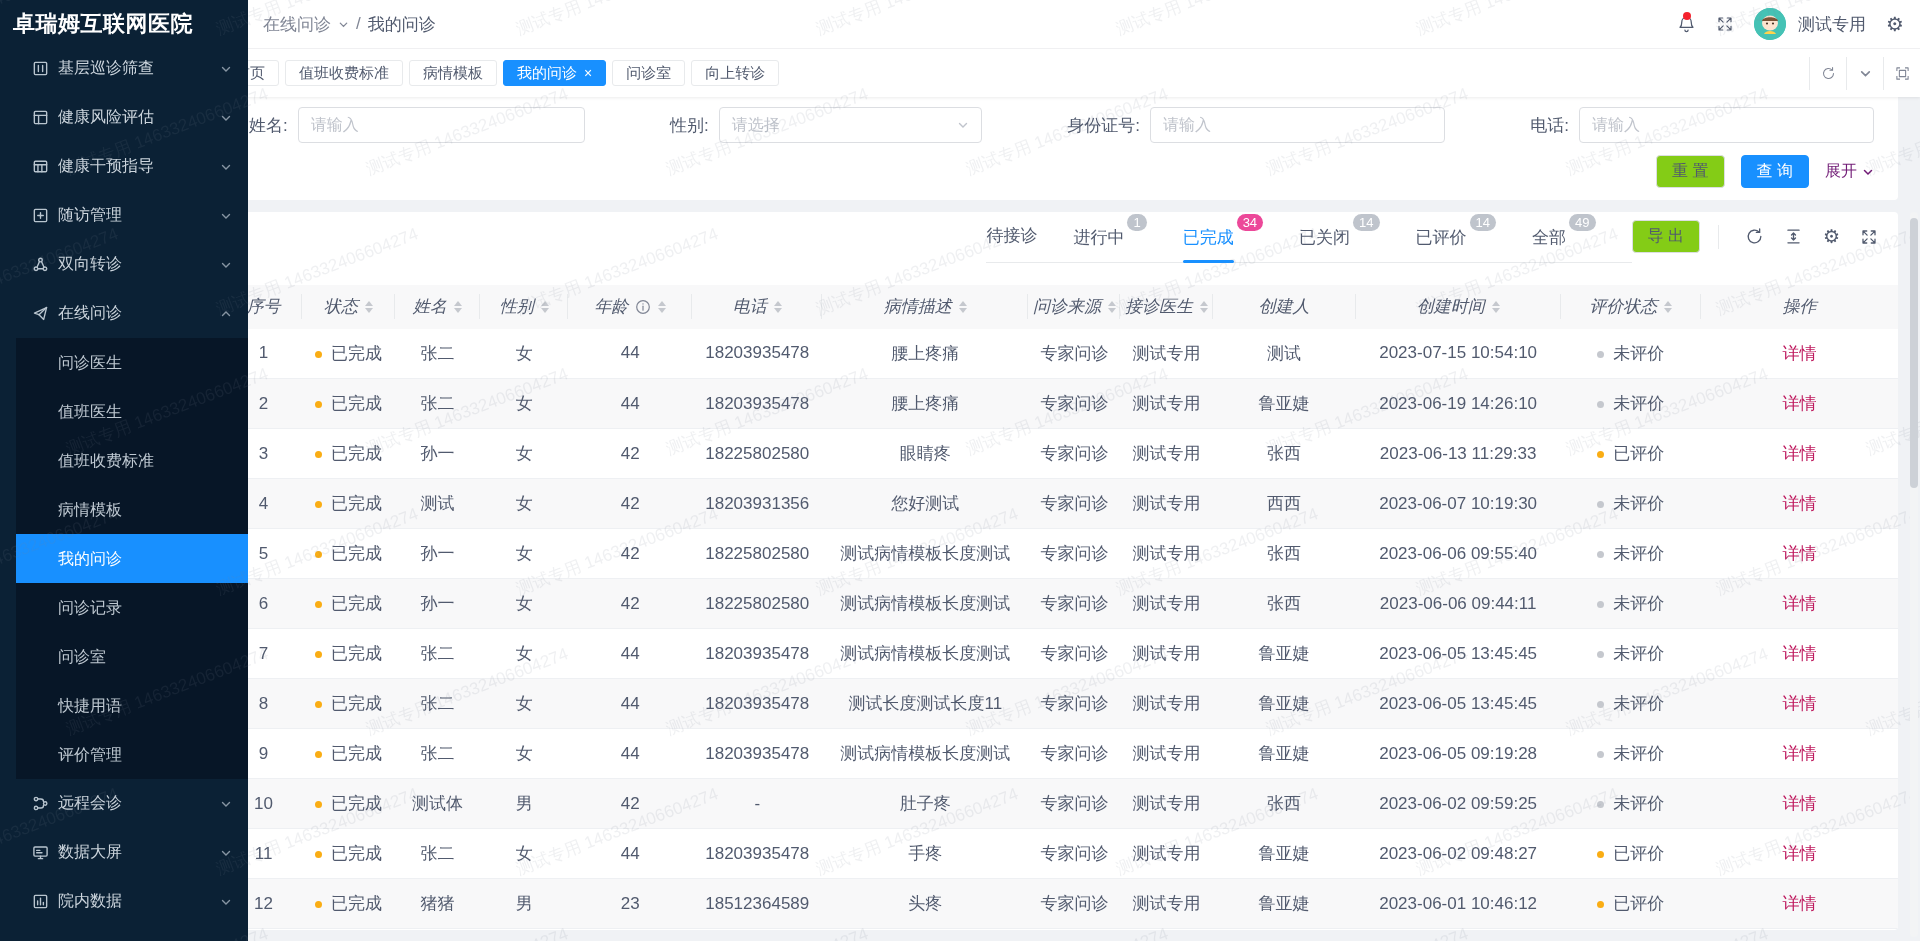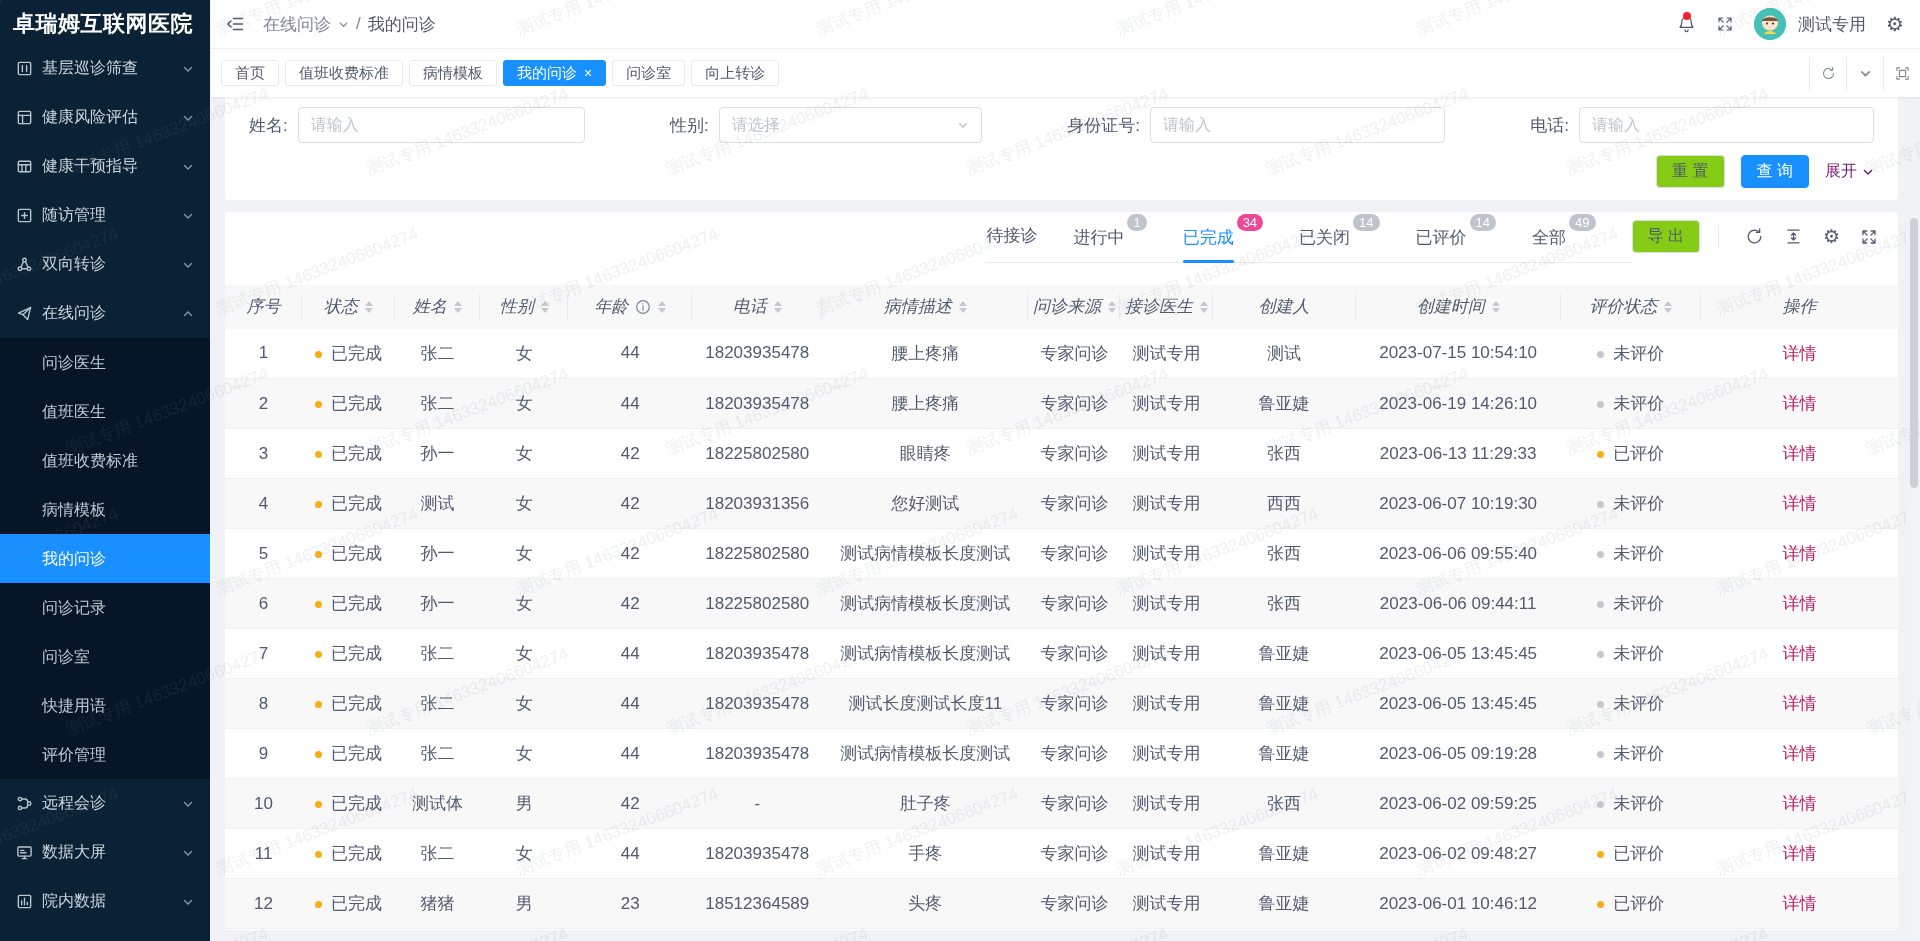--- a/index.html
+++ b/index.html
@@ -2,23 +2,23 @@
 <html><head>
 <meta charset="utf-8">
 <style>
   * { box-sizing: border-box; margin: 0; padding: 0; }
   html,body { width:1920px; height:941px; overflow:hidden; }
   body {
     font-family: "Liberation Sans","DejaVu Sans",sans-serif;
     background:#f0f2f5; color:#515a6e; position:relative;
   }
   
-  .sidebar { position:absolute; left:0; top:0; width:210px; height:941px; background:#0b2135; overflow:hidden; z-index:3; }
+  .sidebar { position:absolute; left:0; top:0; width:248px; height:941px; background:#0b2135; overflow:hidden; z-index:3; }
   .logo { height:44px; line-height:48px; padding-left:13px; color:#ffffff; font-size:22px; font-weight:bold; white-space:nowrap; letter-spacing:.5px; }
-  .menu { font-size:16px; color:#ccd5dd; }
+  .menu { font-size:16px; color:#ccd5dd;padding-left:16px; }
   .mi { height:49px; display:flex; align-items:center; padding:0 16px; cursor:pointer; }
   .mi-icon { width:18px; height:18px; margin-right:8px; display:inline-flex; align-items:center; color:#b9c5cf; flex:none; }
   .mi-icon svg { width:17px; height:17px; }
   .mi-label { flex:1; white-space:nowrap; }
   .mi-caret { color:#8795a3; display:inline-flex; }
   .submenu { background:#071627; }
   .smi { height:49px; line-height:49px; padding-left:42px; color:#bfc9d2; cursor:pointer; white-space:nowrap; }
   .smi.active { background:#1890ff; color:#fff; }
   
   .main { position:absolute; left:211px; right:0; top:0; bottom:0; }

